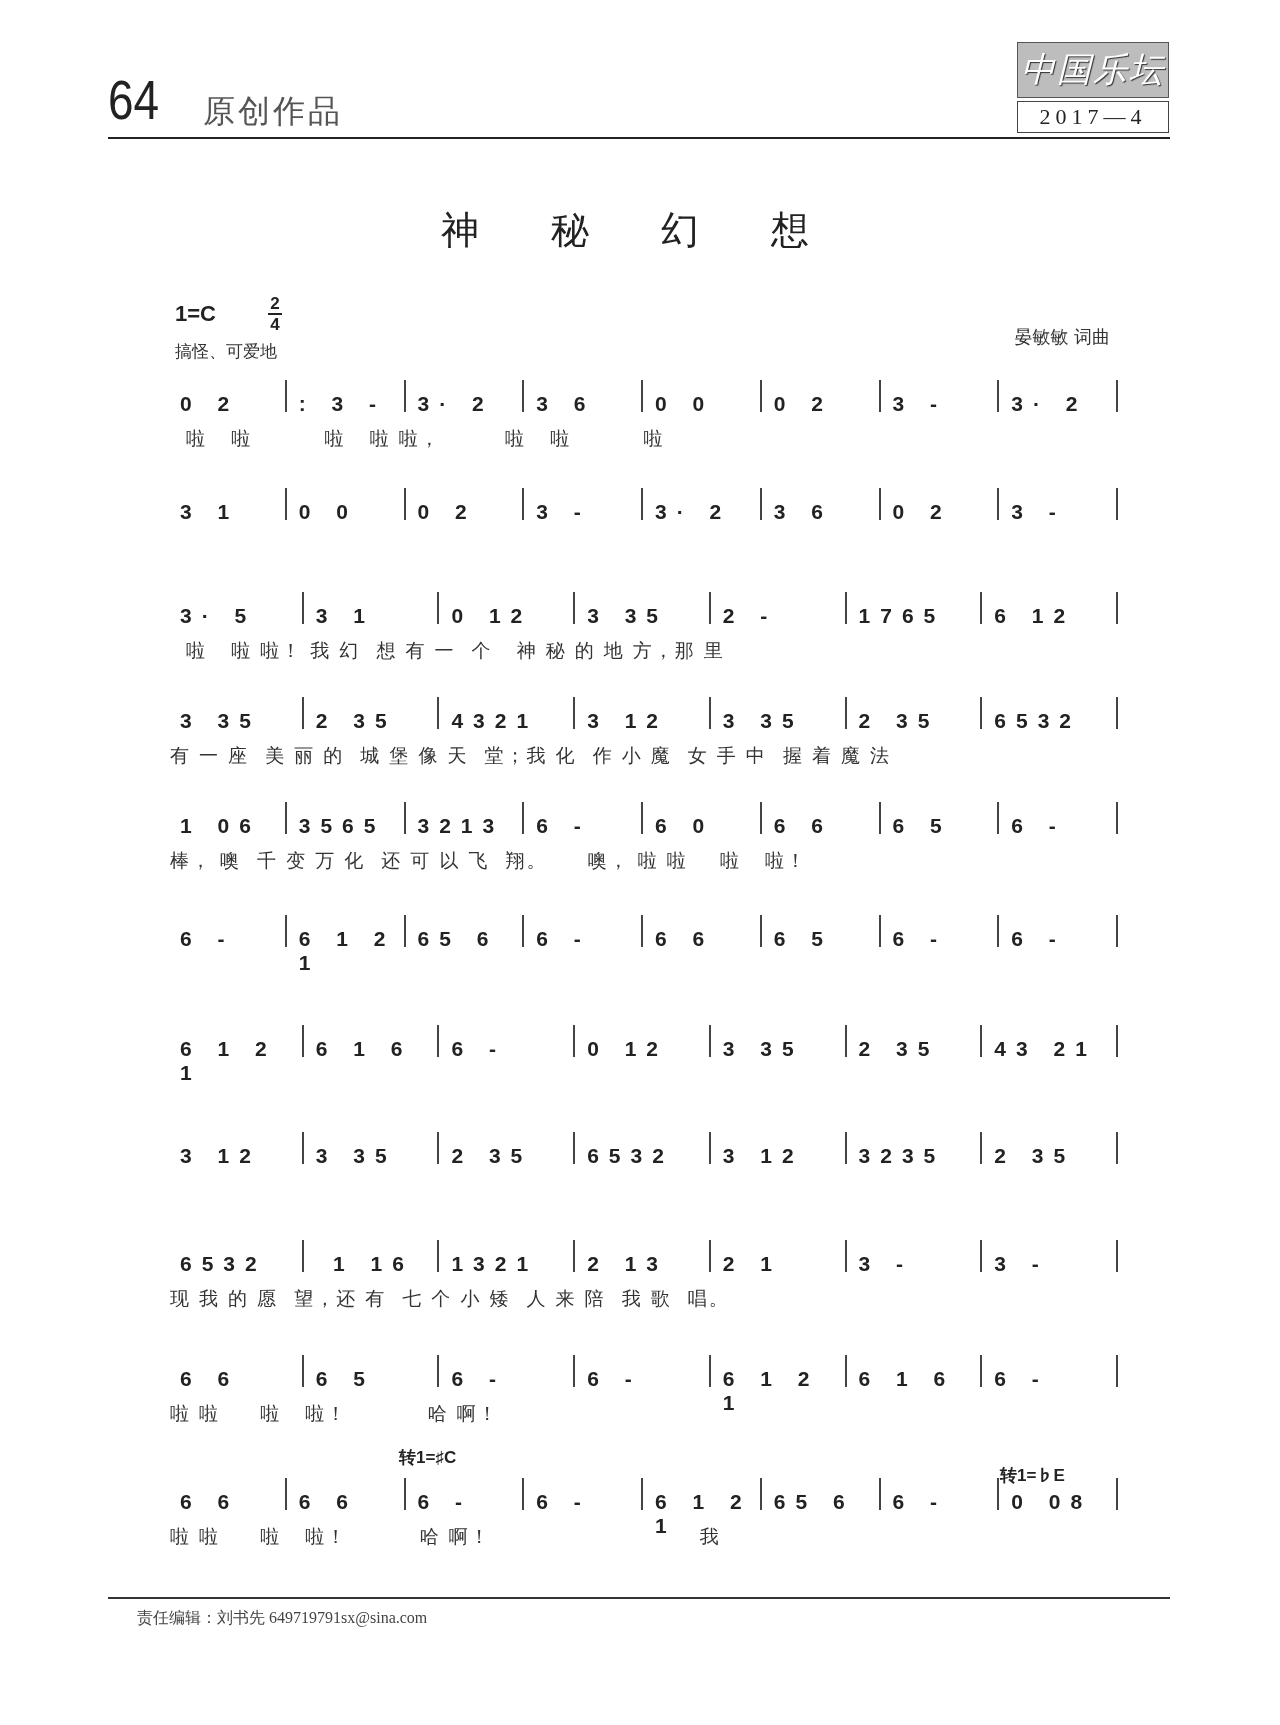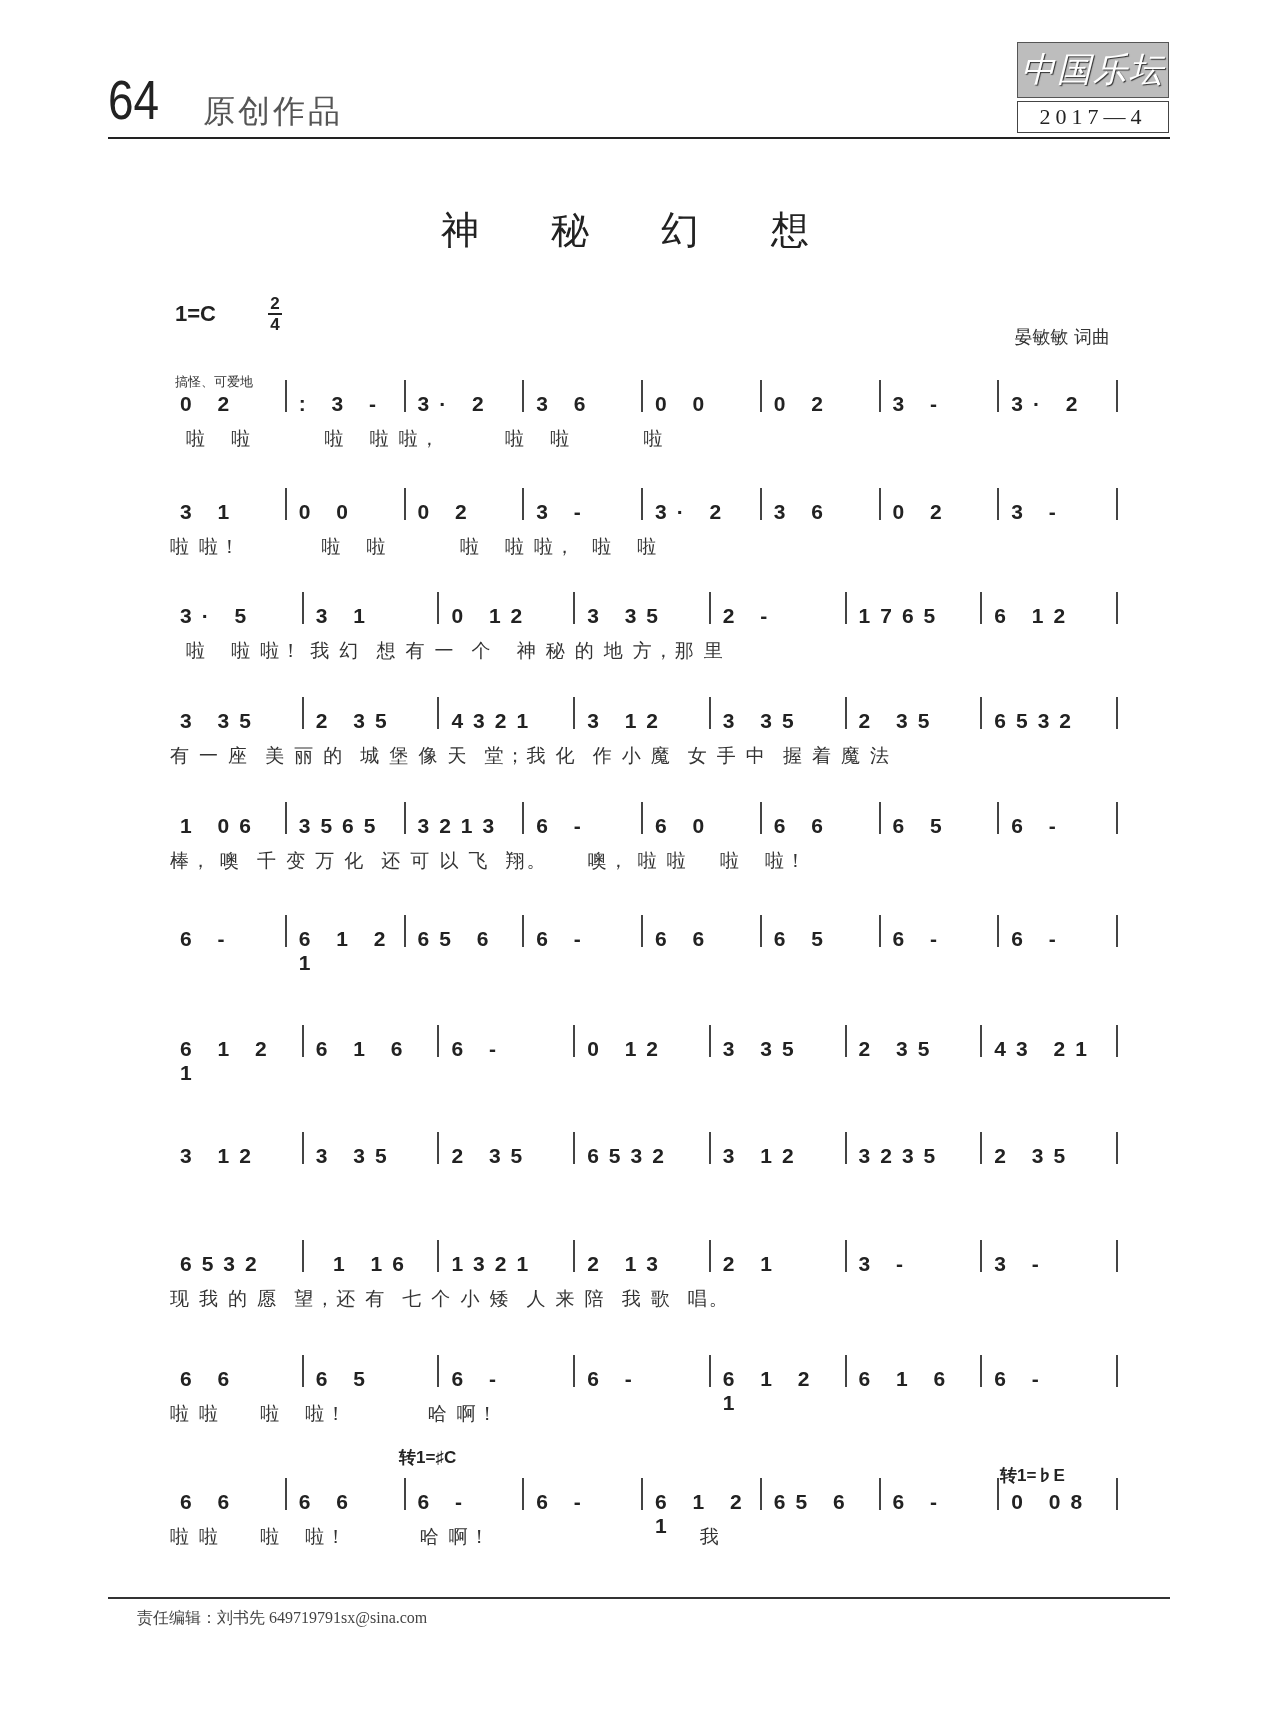--- a/index.html
+++ b/index.html
@@ -6,21 +6,21 @@
   body { width:1280px; height:1725px; position:relative; overflow:hidden; color:#222; font-family:"DejaVu Sans", sans-serif; }
   .page-num { position:absolute; left:108px; top:72px; font-family:"Liberation Sans", sans-serif; font-size:56px; line-height:56px; font-weight:400; transform:scaleX(0.82); transform-origin:left; color:#222; }
   .section { position:absolute; left:203px; top:90px; font-family:"DejaVu Serif", serif; font-size:32px; letter-spacing:3px; color:#555; }
   .header-rule { position:absolute; left:108px; top:137px; width:1062px; height:2px; background:#222; }
   .logo { position:absolute; left:1017px; top:42px; width:150px; height:54px; background:#bdbdbd; border:1px solid #555; display:flex; align-items:center; justify-content:center; font-family:"DejaVu Serif", serif; font-size:34px; color:#fff; text-shadow:1px 1px 1px #333; font-style:italic; letter-spacing:2px; }
   .issue { position:absolute; left:1017px; top:101px; width:150px; height:30px; border:1px solid #444; display:flex; align-items:center; justify-content:center; font-family:"Liberation Serif", serif; font-size:22px; letter-spacing:5px; color:#222; }
   .title { position:absolute; left:0; width:1280px; top:205px; text-align:center; font-family:"DejaVu Serif", serif; font-size:38px; letter-spacing:30px; color:#222; }
   .key { position:absolute; left:175px; top:295px; font-family:"Liberation Sans", sans-serif; font-size:22px; font-weight:bold; display:flex; align-items:center;gap:48px; }
   .frac { display:inline-flex; flex-direction:column; align-items:center; margin-left:4px; font-size:17px; line-height:17px; font-weight:bold; }
   .frac .bar { width:14px; height:2px; background:#222; margin:1px 0; }
-  .tempo { position:absolute; left:175px; top:340px; font-size:13px; color:#333;margin-top:33px; }
+  .tempo { position:absolute; left:175px; top:340px; font-size:17px; color:#333; }
   .author { position:absolute; right:170px; top:325px; font-size:18px; color:#333; }
   .row { position:absolute; left:170px; width:950px; height:90px; }
   .m { position:absolute; top:12px; font-family:"Liberation Sans", sans-serif; font-weight:bold; font-size:21px; }
   .bar-line { position:absolute; top:0; width:2px; height:32px; background:#444; }
   .lyrics { position:absolute; top:46px; left:0; font-size:19px; color:#333; white-space:pre; letter-spacing:2px; }
   .mod { position:absolute; font-family:"Liberation Sans", sans-serif; font-size:17px; font-weight:bold; }
   .footer-rule { position:absolute; left:108px; top:1597px; width:1062px; height:2px; background:#333; }
   .footer { position:absolute; left:137px; top:1608px; font-family:"Liberation Serif", serif; font-size:16px; color:#444; }
 </style>
 </head>
@@ -74,21 +74,20 @@
       <div class="bar-line" style="left: 352.25px;"></div>
       <div class="m" style="left: 485px; width: 98.75px; letter-spacing: 10px;">3· 2</div>
       <div class="bar-line" style="left: 471px;"></div>
       <div class="m" style="left: 603.75px; width: 98.75px; letter-spacing: 10px;">3 6</div>
       <div class="bar-line" style="left: 589.75px;"></div>
       <div class="m" style="left: 722.5px; width: 98.75px; letter-spacing: 10px;">0 2</div>
       <div class="bar-line" style="left: 708.5px;"></div>
       <div class="m" style="left: 841.25px; width: 98.75px; letter-spacing: 10px;">3 -</div>
       <div class="bar-line" style="left: 827.25px;"></div>
       <div class="bar-line" style="left: 946px;"></div>
-      <div class="lyrics">啦 啦！          啦   啦         啦   啦 啦，  啦   啦</div>
     </div>
     <div class="row" style="top: 592px;">
       <div class="m" style="left: 10px; width: 115.714px; letter-spacing: 10px;">3· 5</div>
       <div class="m" style="left: 145.714px; width: 115.714px; letter-spacing: 10px;">3 1</div>
       <div class="bar-line" style="left: 131.714px;"></div>
       <div class="m" style="left: 281.429px; width: 115.714px; letter-spacing: 10px;">0 12</div>
       <div class="bar-line" style="left: 267.429px;"></div>
       <div class="m" style="left: 417.143px; width: 115.714px; letter-spacing: 10px;">3 35</div>
       <div class="bar-line" style="left: 403.143px;"></div>
       <div class="m" style="left: 552.857px; width: 115.714px; letter-spacing: 10px;">2 -</div>

